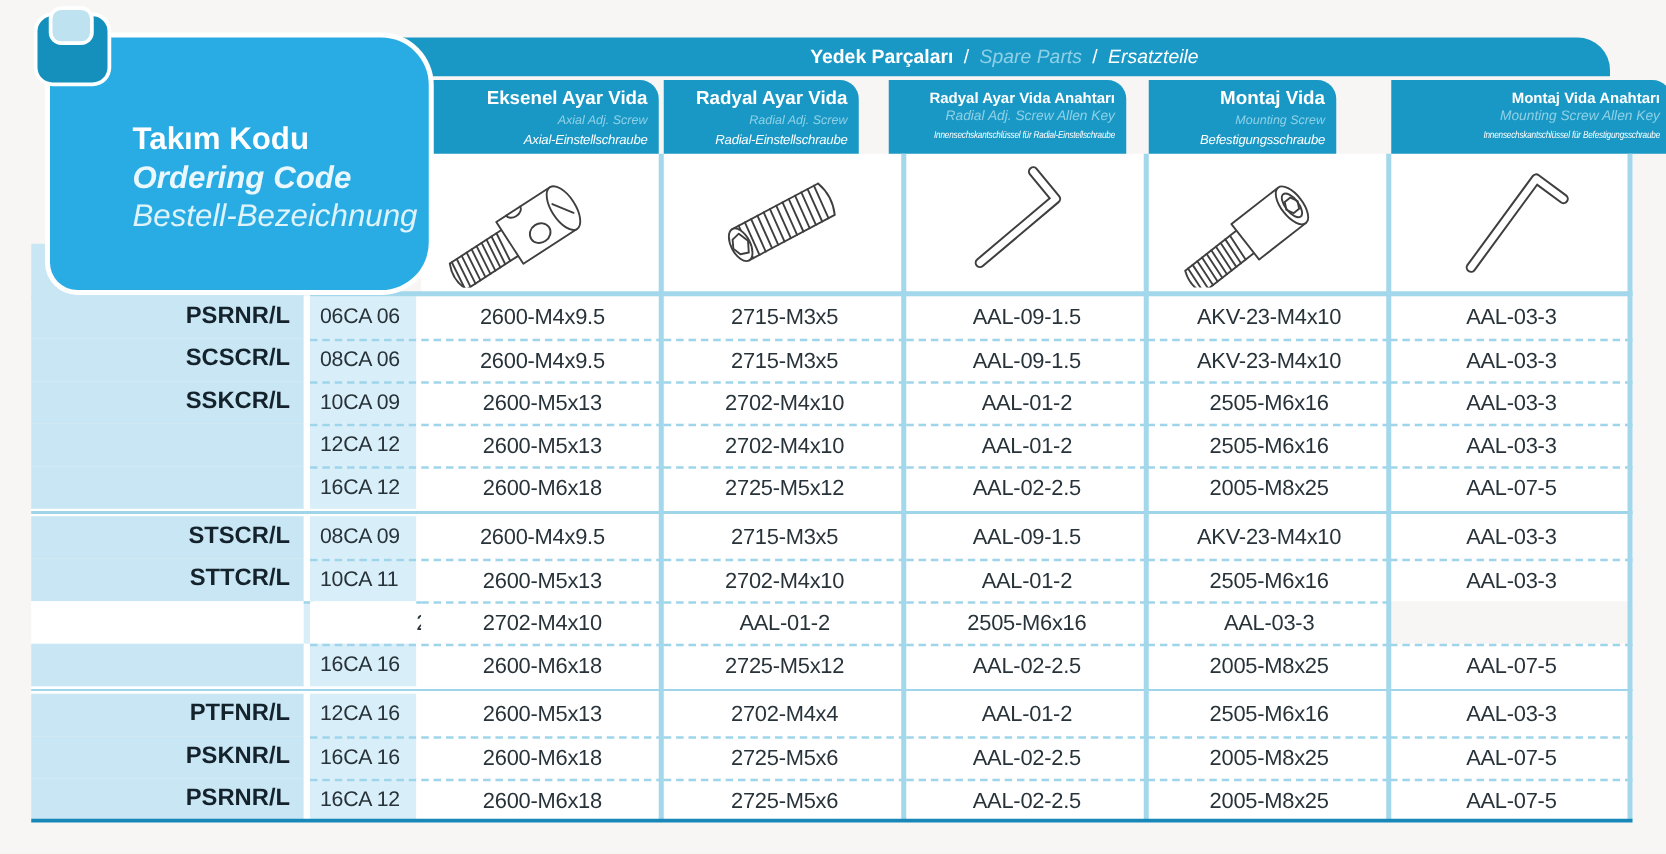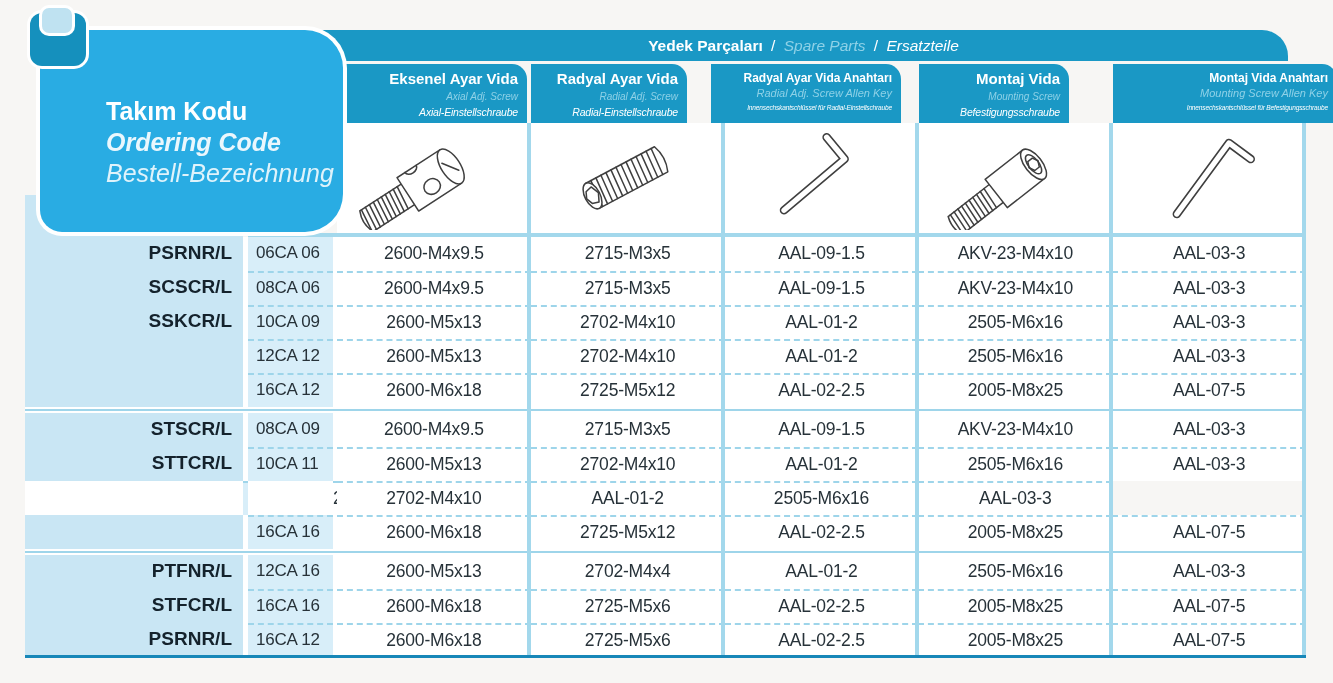--- a/index.html
+++ b/index.html
@@ -277,21 +277,21 @@
         <div class="gap"></div>
       <div class="cell ca">12CA 16</div>
         <div class="gap"></div>
       <div class="cell d">2600-M5x13</div>
       <div class="cell d">2702-M4x4</div>
       <div class="cell d">AAL-01-2</div>
       <div class="cell d">2505-M6x16</div>
       <div class="cell d">AAL-03-3</div>
     </div>
     <div class="row">
-      <div class="cell tool">STFCR/L</div>
+      <div class="cell tool">PSKNR/L</div>
         <div class="gap"></div>
       <div class="cell ca">16CA 16</div>
         <div class="gap"></div>
       <div class="cell d">2600-M6x18</div>
       <div class="cell d">2725-M5x6</div>
       <div class="cell d">AAL-02-2.5</div>
       <div class="cell d">2005-M8x25</div>
       <div class="cell d">AAL-07-5</div>
     </div>
     <div class="row">

